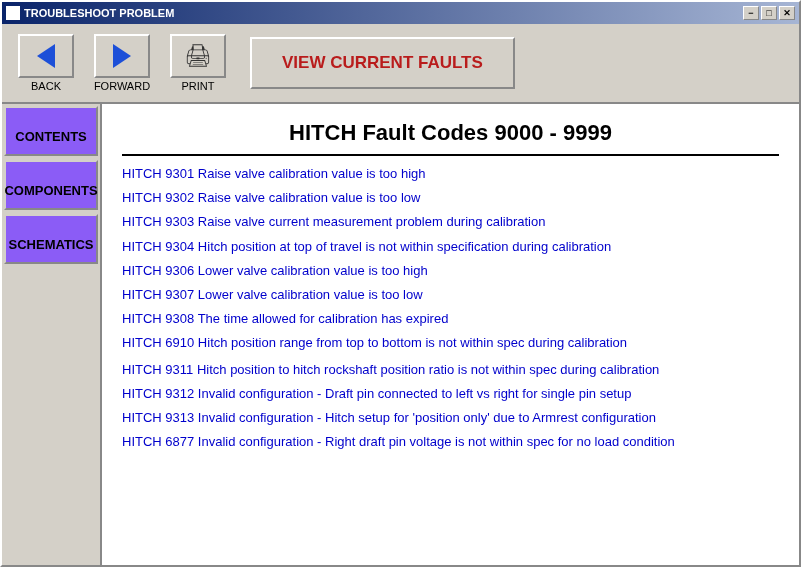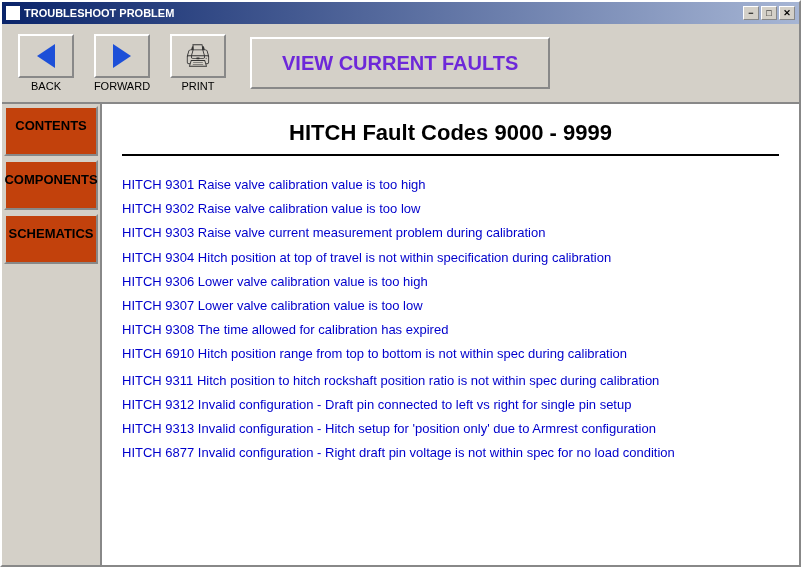--- a/index.html
+++ b/index.html
@@ -116,24 +116,24 @@
       color: #333;
     }
 
     .view-faults-btn {
       margin-left: 12px;
       background: #d4d0c8;
       border: 2px solid #888;
       border-top-color: #fff;
       border-left-color: #fff;
       padding: 10px 30px;
-      font-size: 20px;
-      font-weight: bold;
-      cursor: pointer;
-      color: #6d28d9;
+      font-size: 17px;
+      font-weight: bold;
+      cursor: pointer;
+      color: #b91c1c;
       height: 52px;
       display: flex;
       align-items: center;
     }
 
     
     .main-area {
       display: flex;
       flex: 1;
       overflow: hidden;
@@ -145,29 +145,29 @@
       background: #d4d0c8;
       border-right: 2px solid #888;
       display: flex;
       flex-direction: column;
       gap: 0;
     }
     .sidebar-item {
       border: 2px solid #888;
       border-top-color: #d4d0c8;
       border-left-color: #d4d0c8;
-      background: #c2410c;
+      background: #8b5cf6;
       padding: 10px 4px;
       text-align: center;
       font-size: 13px;
       font-weight: bold;
       cursor: pointer;
       margin: 2px;
       display: flex;
-      align-items: flex-start;
+      align-items: flex-end;
       justify-content: center;
       min-height: 50px;
     }
 
     
     .content-panel {
       flex: 1;
       background: white;
       overflow: hidden;
       position: relative;
@@ -186,21 +186,21 @@
     }
     .content-scroll::-webkit-scrollbar-thumb {
       background: #d4d0c8;
       border: 1px solid #888;
     }
 
     .content-title {
       font-size: 22px;
       font-weight: bold;
       text-align: center;
-      margin-bottom: 20px;
+      margin-bottom: 9px;
       padding-bottom: 8px;
       border-bottom: 2px solid #000;
     }
 
     .fault-link {
       display: block;
       color: #0000cc;
       font-size: 13px;
       margin-bottom: 6px;
       cursor: pointer;

